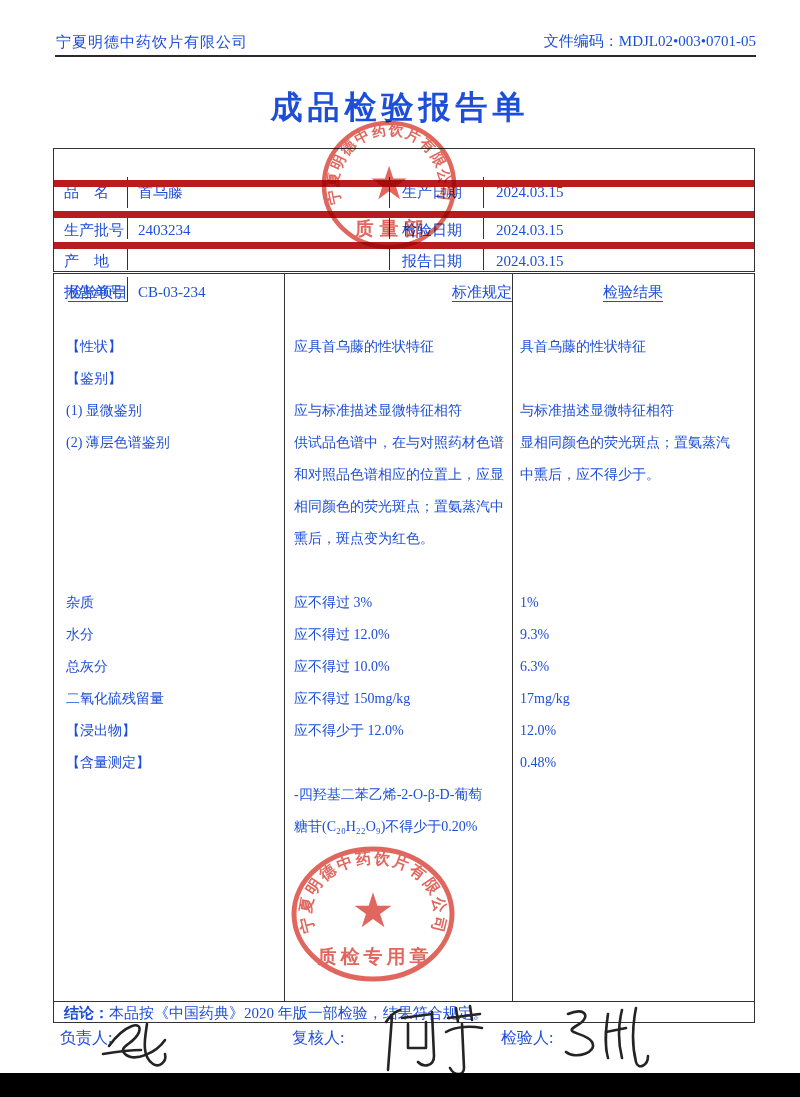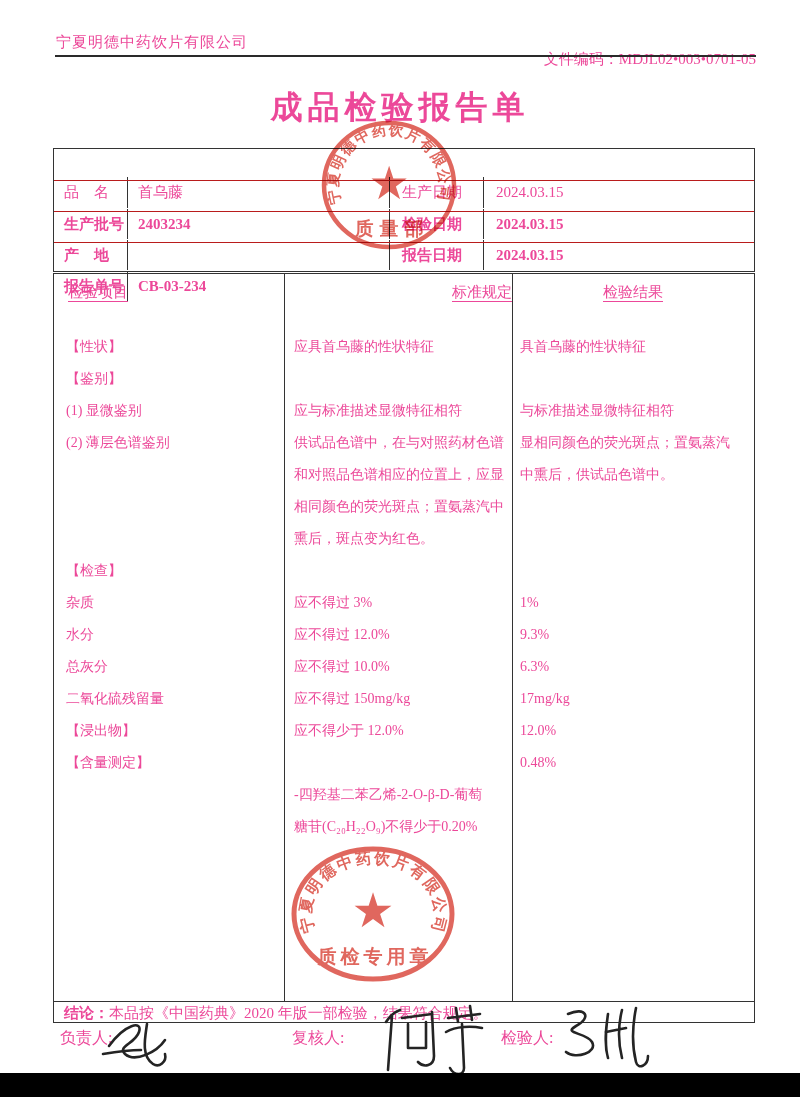--- a/index.html
+++ b/index.html
@@ -1,32 +1,32 @@
 <!DOCTYPE html>
 <html><head>
 <meta charset="utf-8">
 <style>
   html,body{margin:0;padding:0;background:#fff;}
   .page{position:relative;width:800px;height:1097px;background:#ffffff;overflow:hidden;
-        font-family:"Liberation Serif","DejaVu Serif",serif;color:#ec4899;}
+        font-family:"Liberation Serif","DejaVu Serif",serif;color:#1d4ed8;}
 
   
   .hdr-company{position:absolute;left:56px;top:33px;font-size:15px;letter-spacing:1px;}
-  .hdr-code{position:absolute;right:44px;top:50px;font-size:15px;}
+  .hdr-code{position:absolute;right:44px;top:32px;font-size:15px;}
   .hdr-rule{position:absolute;left:55px;right:44px;top:55px;border-top:2px solid #2a2a2a;}
 
   
   .doc-title{position:absolute;left:0;right:0;top:86px;text-align:center;
              font-size:32px;font-weight:bold;letter-spacing:5px;}
 
   
   .info-table{position:absolute;left:53px;top:148px;width:702px;height:124px;
               border:1px solid #333;box-sizing:border-box;font-size:15px;}
   .irow{position:relative;height:31px;line-height:30px;box-sizing:border-box;}
-  .irow + .irow{border-top:1px solid #b91c1c;font-weight:bold;}
+  .irow + .irow{border-top:7px solid #b91c1c;}
   .icell{position:absolute;top:0;height:100%;box-sizing:border-box;padding-left:10px;white-space:nowrap;overflow:visible;margin-top:28px;}
   .i-label {left:0;width:74px;border-right:1px solid #333;}
   .i-value {left:74px;width:261px;}
   .i-label2{left:335px;width:95px;border-left:1px solid #333;border-right:1px solid #333;padding-left:12px;}
   .i-value2{left:430px;width:270px;padding-left:12px;}
   .i-wide  {left:74px;width:626px;}
 
   
   .main-table{position:absolute;left:53px;top:273px;width:702px;height:750px;
               border:1px solid #333;box-sizing:border-box;font-size:14px;}
@@ -121,30 +121,27 @@
       <div class="mc mc2">应与标准描述显微特征相符</div>
       <div class="mc mc3">与标准描述显微特征相符</div>
     </div>
     <div class="mrow" style="top:153px">
       <div class="mc mc1">(2) 薄层色谱鉴别</div>
       <div class="mc mc2">供试品色谱中，在与对照药材色谱</div>
       <div class="mc mc3">显相同颜色的荧光斑点；置氨蒸汽</div>
     </div>
     <div class="mrow" style="top:185px">
       <div class="mc mc2">和对照品色谱相应的位置上，应显</div>
-      <div class="mc mc3">中熏后，供试品色谱中。</div>
+      <div class="mc mc3">中熏后，应不得少于。</div>
     </div>
     <div class="mrow" style="top:217px">
       <div class="mc mc2">相同颜色的荧光斑点；置氨蒸汽中</div>
     </div>
     <div class="mrow" style="top:249px">
       <div class="mc mc2">熏后，斑点变为红色。</div>
-    </div>
-    <div class="mrow" style="top:281px">
-      <div class="mc mc1">【检查】</div>
     </div>
     <div class="mrow" style="top:313px">
       <div class="mc mc1">杂质</div>
       <div class="mc mc2">应不得过 3%</div>
       <div class="mc mc3">1%</div>
     </div>
     <div class="mrow" style="top:345px">
       <div class="mc mc1">水分</div>
       <div class="mc mc2">应不得过 12.0%</div>
       <div class="mc mc3">9.3%</div>

